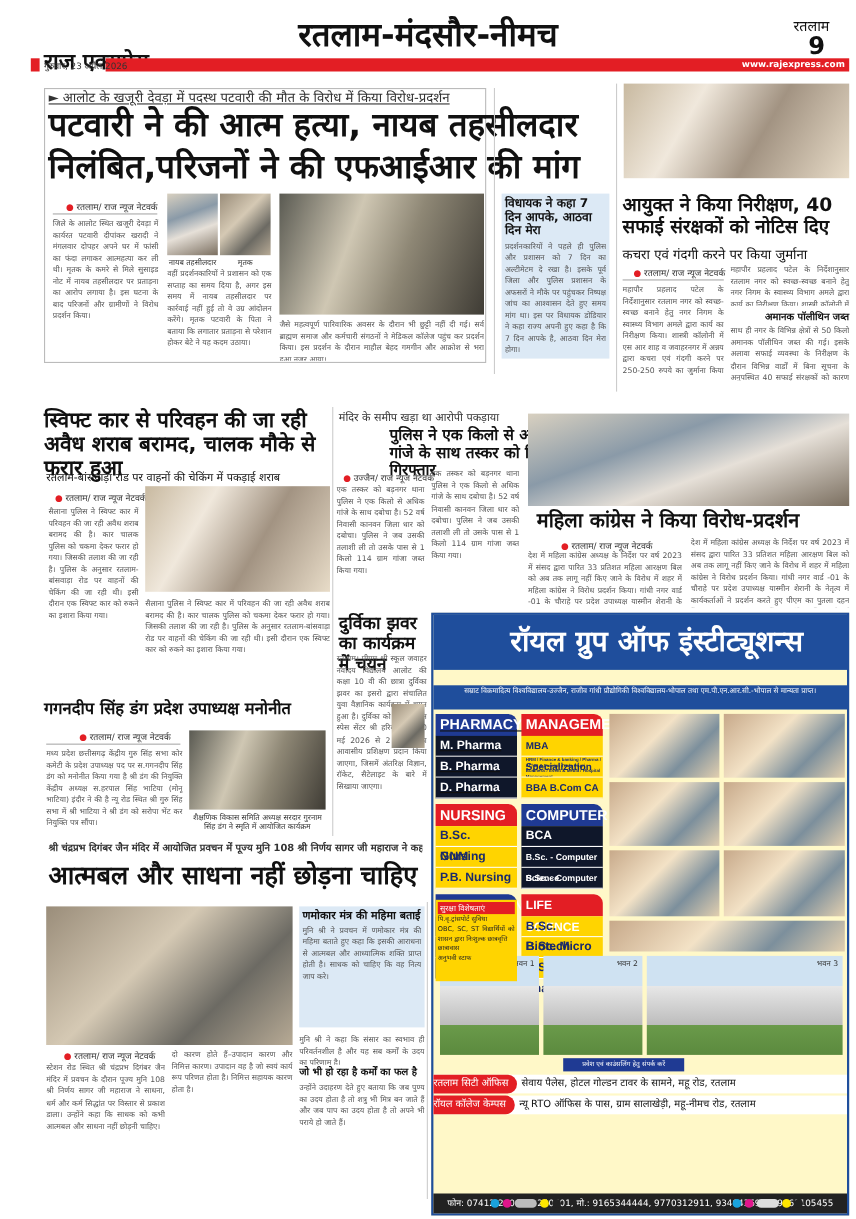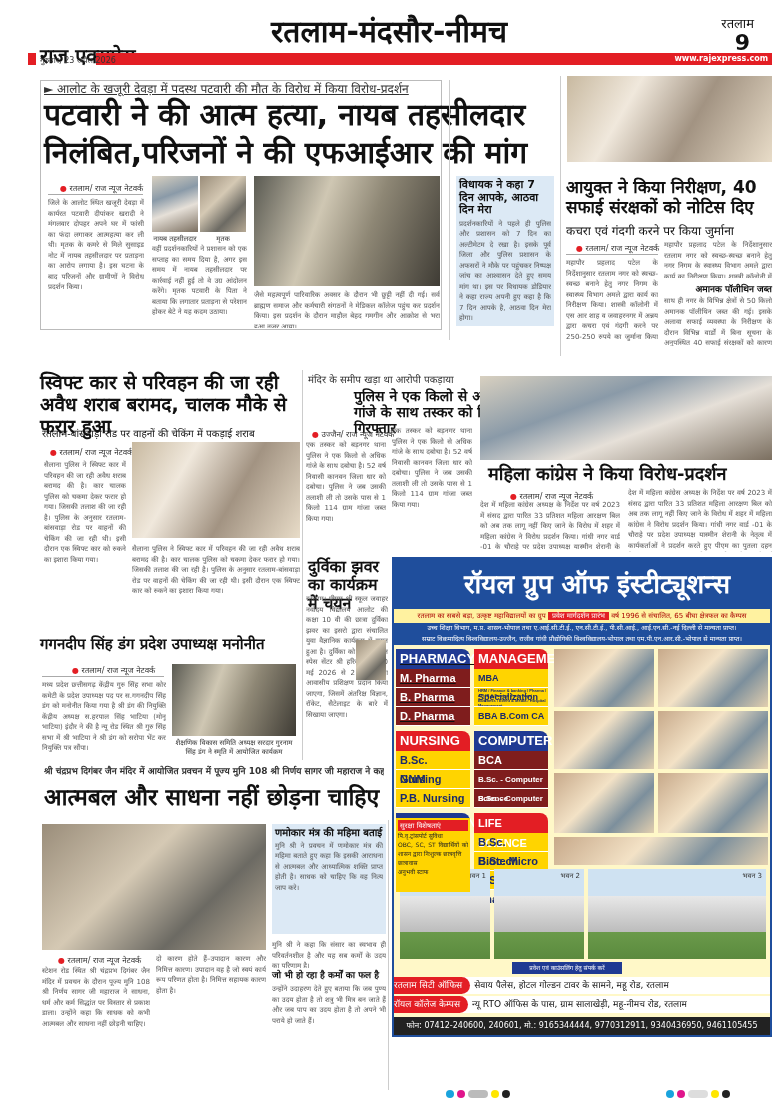--- a/index.html
+++ b/index.html
@@ -18,30 +18,30 @@
 .h-big{font-weight:bold;color:#111;line-height:1.15}
 .byline{font-size:8px;color:#333}
 .byline:before{content:"● ";color:#e31e24}
 .txt{font-size:7px;color:#555;line-height:1.5;text-align:justify;overflow:hidden}
 .photo{background:linear-gradient(135deg,#9a8d7a,#d5c9b4 40%,#6c6a63 70%,#b7aa95)}
 .photo2{background:linear-gradient(160deg,#d8d0c0,#8a9aa8 35%,#e6e0d8 60%,#7b6f60)}
 .photo3{background:linear-gradient(120deg,#c8b9a0,#f0e8dc 30%,#a29382 60%,#e8dcc8)}
 .photo4{background:linear-gradient(110deg,#5a5a52,#cfc7b3 35%,#8e8775 60%,#3f3c35)}
 .caption{font-size:7px;color:#333;text-align:center}
 .sidebox{background:#dce9f5}
-.ad{left:392px;top:557px;width:380px;height:480px;background:#fff8c8;border:2px solid #1f4e9c}
+.ad{left:392px;top:557px;width:380px;height:548px;background:#fff8c8;border:2px solid #1f4e9c}
 .ad-head{position:absolute;left:0;top:0;width:100%;height:50px;background:#1f4e9c;color:#fff;font-size:26px;font-weight:bold;text-align:center;line-height:50px;padding-left:30px}
 .ad-logo{position:absolute;left:8px;top:6px;width:36px;height:38px;border-radius:50%;background:#2e6b3a;border:2px solid #e8c04a;color:#fff;font-size:12px;text-align:center;line-height:34px}
 .ad-strip{position:absolute;left:0;top:50px;width:100%;height:14px;background:#fff2a0;font-size:7px;text-align:center;line-height:14px;color:#a00}
 .ad-strip .hl{background:#e31e24;color:#fff;padding:0 4px}
 .ad-blue{position:absolute;left:0;top:64px;width:100%;height:22px;background:#1f4e9c;color:#fff;font-size:6.5px;text-align:center;line-height:11px}
 .cat{position:absolute;width:74px;font-family:"Liberation Sans",sans-serif}
 .cat .hd{height:20px;color:#fff;font-size:13px;font-weight:bold;line-height:20px;padding-left:4px;border-radius:0 8px 0 0}
 .cat .it{height:19px;font-size:11px;font-weight:bold;line-height:19px;padding-left:4px;border-bottom:1px solid #fff}
-.blueit{background:#7f1d1d;color:#fff}
+.blueit{background:#0f172a;color:#fff}
 .yelit{background:#ffd400;color:#1a2a6c}
 .ad-photo{position:absolute;background:linear-gradient(135deg,#c7a98a,#f3e2c6 40%,#7c8f9c 70%,#e2cfb0)}
 .limited{position:absolute;left:4px;top:290px;width:72px;height:14px;background:#e31e24;color:#fff;font-size:9px;font-style:italic;font-weight:bold;text-align:center;line-height:14px;border-radius:7px}
 .bld{position:absolute;top:310px;height:90px;background:linear-gradient(180deg,#cfe2f2 0%,#cfe2f2 30%,#e8e8e8 30%,#bcbcbc 70%,#6a9a4a 70%,#5b8a3e 100%)}
 .bld span{position:absolute;right:4px;top:2px;font-size:7px;color:#333}
 .addr{position:absolute;left:0;width:100%;height:17px;font-size:9px;line-height:17px;background:#fff}
 .addr .tag{background:#e31e24;color:#fff;padding:0 8px 0 0;border-radius:0 9px 9px 0;margin-right:4px;display:inline-block}
 .phone{position:absolute;left:0;bottom:0;width:100%;height:18px;background:#222;color:#fff;font-size:8px;line-height:18px;text-align:center}
 .reg{position:absolute;top:1090px;display:flex;gap:3px}
 .reg i{display:block;width:8px;height:8px;border-radius:50%}
@@ -130,27 +130,21 @@
 <div class="abs txt" style="left:272px;top:940px;width:114px;height:28px;">मुनि श्री ने कहा कि संसार का स्वभाव ही परिवर्तनशील है और यह सब कर्मों के उदय का परिणाम है।</div>
 <div class="abs h-big" style="left:272px;top:970px;width:114px;font-size:9px;">जो भी हो रहा है कर्मों का फल है</div>
 <div class="abs txt" style="left:272px;top:984px;width:114px;height:100px;">उन्होंने उदाहरण देते हुए बताया कि जब पुण्य का उदय होता है तो शत्रु भी मित्र बन जाते हैं और जब पाप का उदय होता है तो अपने भी पराये हो जाते हैं।</div>
 <div class="abs byline" style="left:58px;top:954px;">रतलाम/ राज न्यूज नेटवर्क</div>
 <div class="abs txt" style="left:42px;top:966px;width:108px;height:118px;">स्टेशन रोड स्थित श्री चंद्रप्रभ दिगंबर जैन मंदिर में प्रवचन के दौरान पूज्य मुनि 108 श्री निर्णय सागर जी महाराज ने साधना, धर्म और कर्म सिद्धांत पर विस्तार से प्रकाश डाला। उन्होंने कहा कि साधक को कभी आत्मबल और साधना नहीं छोड़नी चाहिए।</div>
 <div class="abs txt" style="left:156px;top:954px;width:110px;height:130px;">दो कारण होते हैं–उपादान कारण और निमित्त कारण। उपादान वह है जो स्वयं कार्य रूप परिणत होता है। निमित्त सहायक कारण होता है।</div>
 
 <div class="abs ad">
   <div class="ad-logo">R</div>
   <div class="ad-head">रॉयल ग्रुप ऑफ इंस्टीट्यूशन्स</div>
-  <div class="ad-strip">
-    <span>रतलाम का सबसे बड़ा, उत्कृष्ट महाविद्यालयों का ग्रुप</span>
-    <span class="hl">प्रवेश मार्गदर्शन प्रारंभ</span>
-    <span>वर्ष 1996 से संचालित, 65 बीघा क्षेत्रफल का कैम्पस</span>
-  </div>
   <div class="ad-blue">
-    <div>उच्च शिक्षा विभाग, म.प्र. शासन-भोपाल तथा ए.आई.सी.टी.ई., एन.सी.टी.ई., पी.सी.आई., आई.एन.सी.-नई दिल्ली से मान्यता प्राप्त।</div>
     <div>सम्राट विक्रमादित्य विश्वविद्यालय-उज्जैन, राजीव गांधी प्रौद्योगिकी विश्वविद्यालय-भोपाल तथा एम.पी.एन.आर.सी.-भोपाल से मान्यता प्राप्त।</div>
   </div>
 
   <div class="cat" style="left:2px;top:90px;text-decoration:underline;">
     <div class="hd" style="background:#1f3a93">PHARMACY</div>
     <div class="it blueit">M. Pharma</div>
     <div class="it blueit">B. Pharma</div>
     <div class="it blueit">D. Pharma</div>
   </div>
   <div class="cat" style="left:2px;top:172px;">

